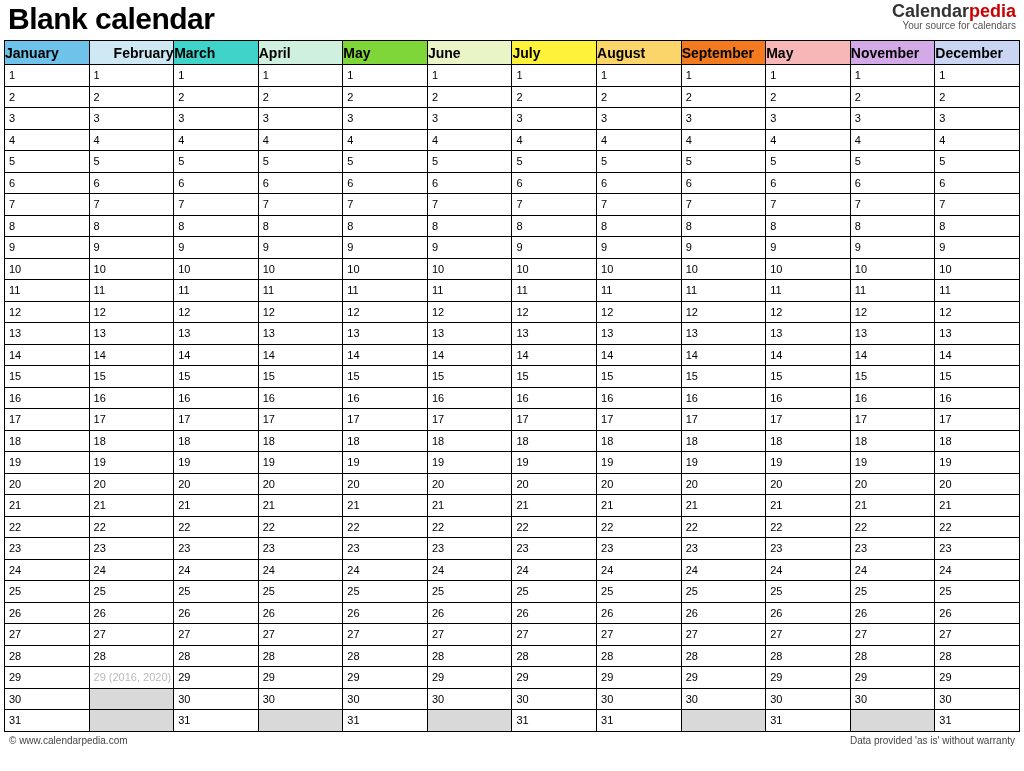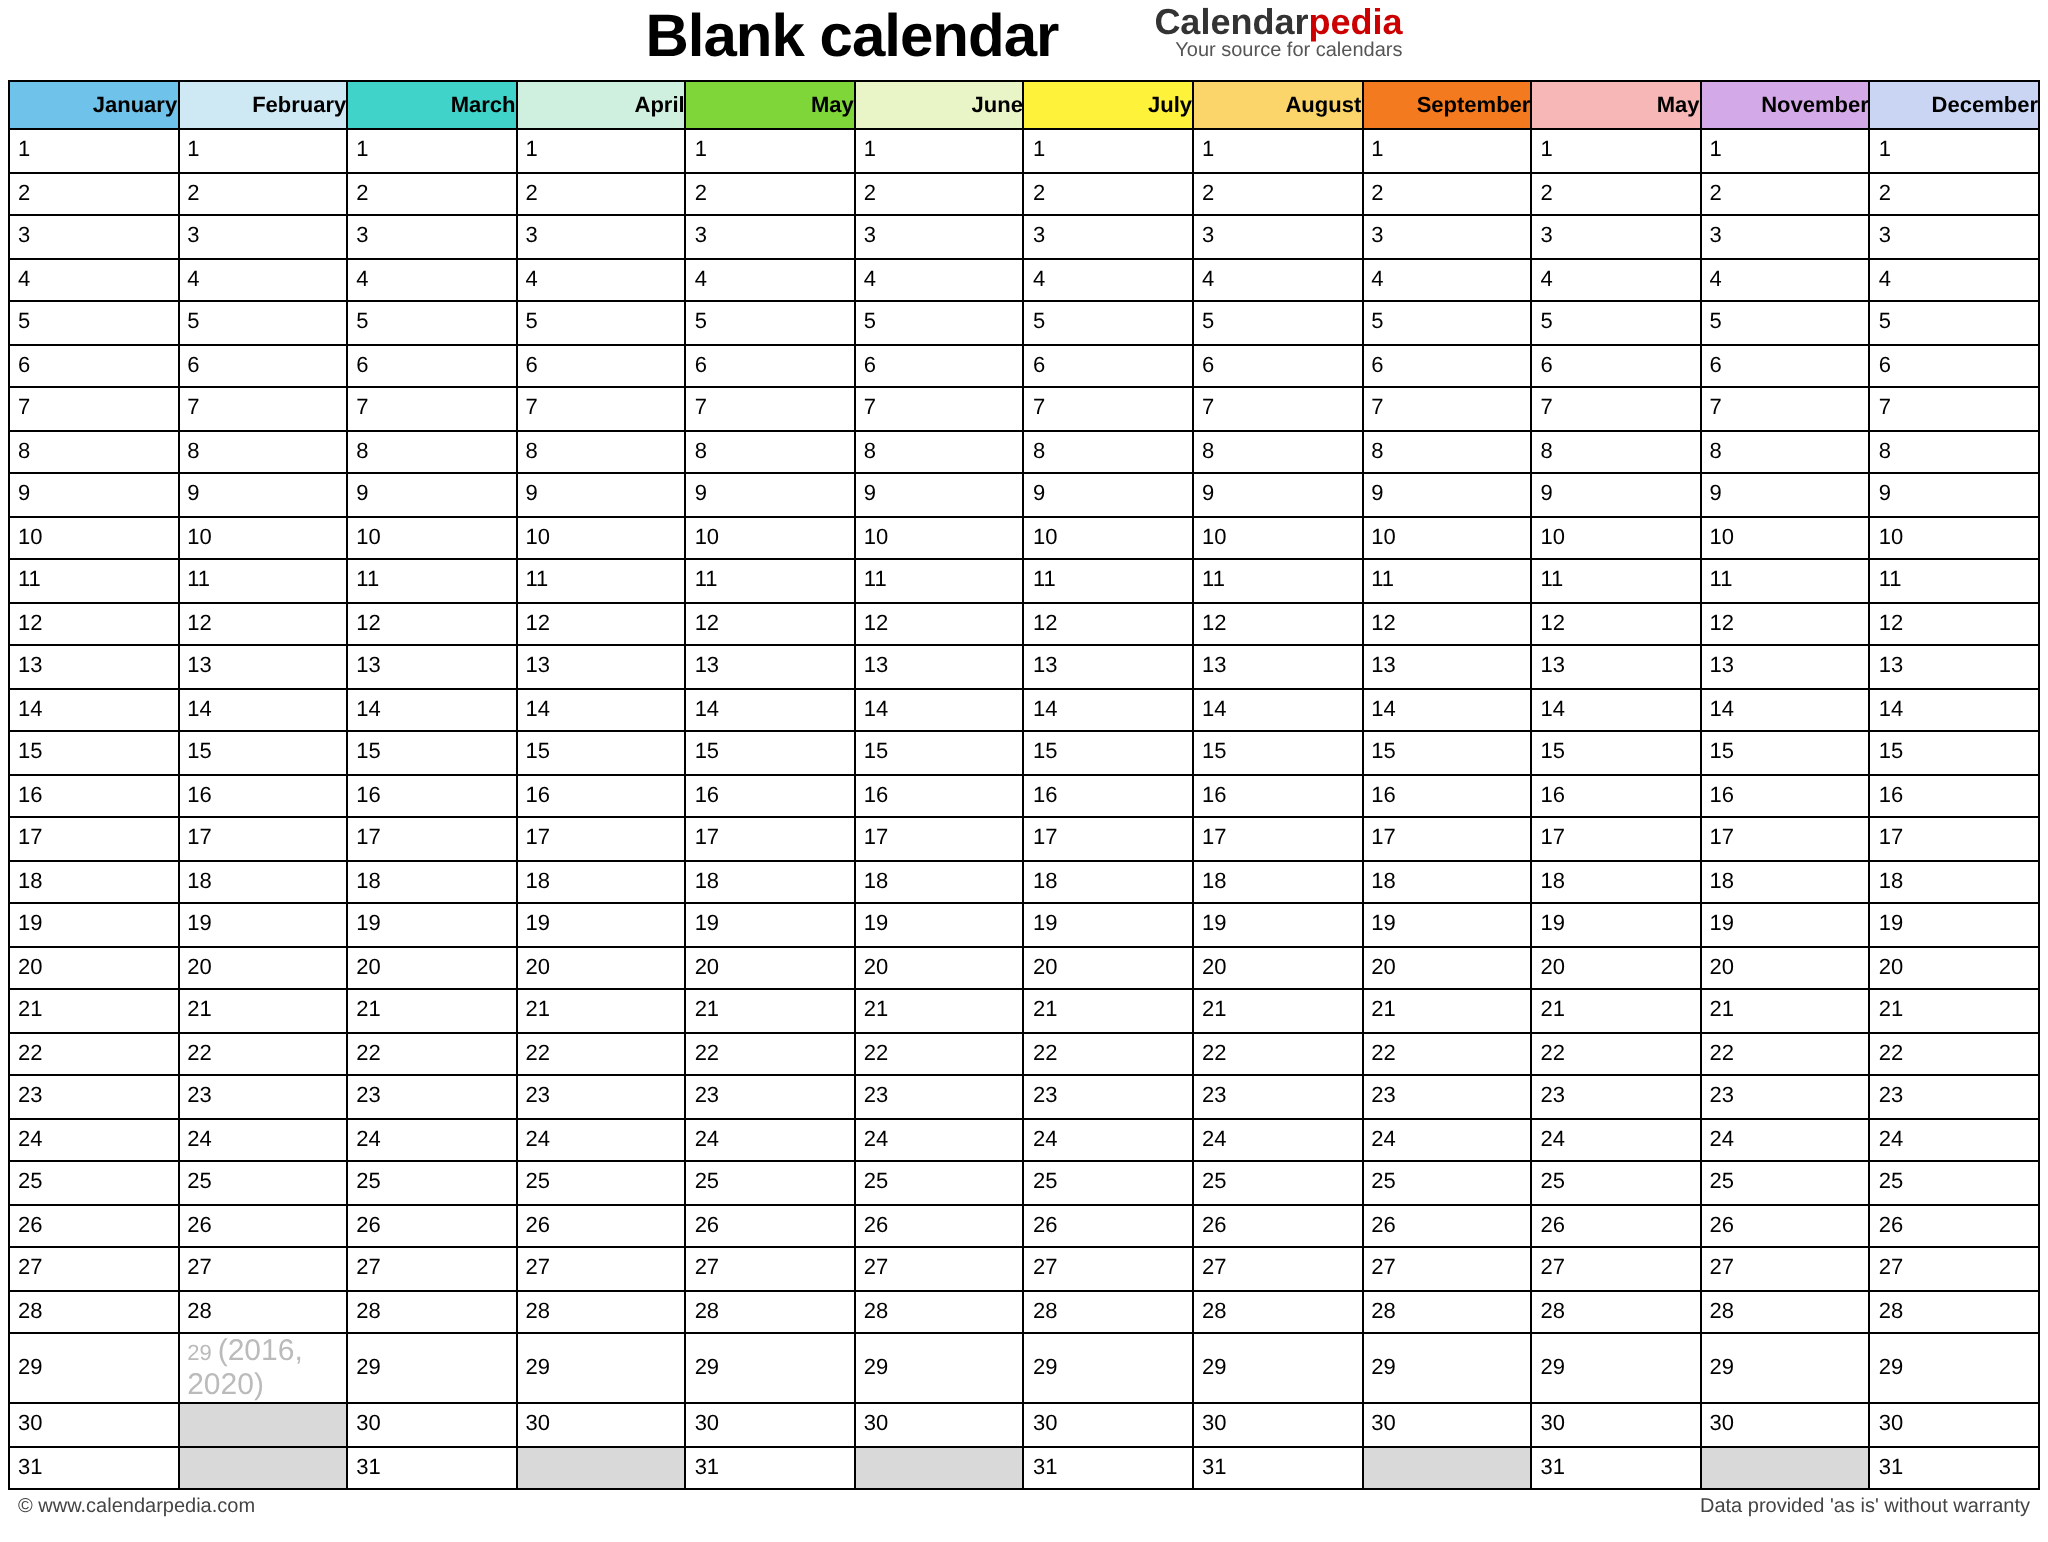--- a/index.html
+++ b/index.html
@@ -9,21 +9,21 @@
     font-family: Arial, Helvetica, sans-serif;
     background: #fff;
     width: 1024px;
   }
   .page {
     width: 1024px;
     padding: 0 4px;
   }
   .header-row {
     display: flex;
-    justify-content: center;
+    justify-content: space-between;
     align-items: flex-start;
     padding: 2px 4px 4px 4px;
   }
   .title {
     font-size: 30px;
     font-weight: bold;
     color: #000;
     letter-spacing: -0.5px;
   }
   .brand {
@@ -51,35 +51,35 @@
     border: 1px solid #000;
     padding: 0;
     height: 21.5px;
     font-size: 11px;
     vertical-align: middle;
     overflow: hidden;
   }
   table.cal th {
     height: 24px;
     font-weight: bold;
-    text-align: right;
-    font-size: 11px;
+    text-align: left;
+    font-size: 14px;
     color: #000;
   }
   table.cal td {
     padding-left: 4px;
     text-align: left;
     background: #fff;
   }
   table.cal td.empty {
     background: #d9d9d9;
   }
   .leap-note {
     color: #bbb;
-    font-size: 15px;
+    font-size: 11px;
     margin-left: 3px;
   }
   .footer-row {
     display: flex;
     justify-content: space-between;
     font-size: 10px;
     color: #444;
     padding: 3px 5px 0 5px;
   }
 </style>

